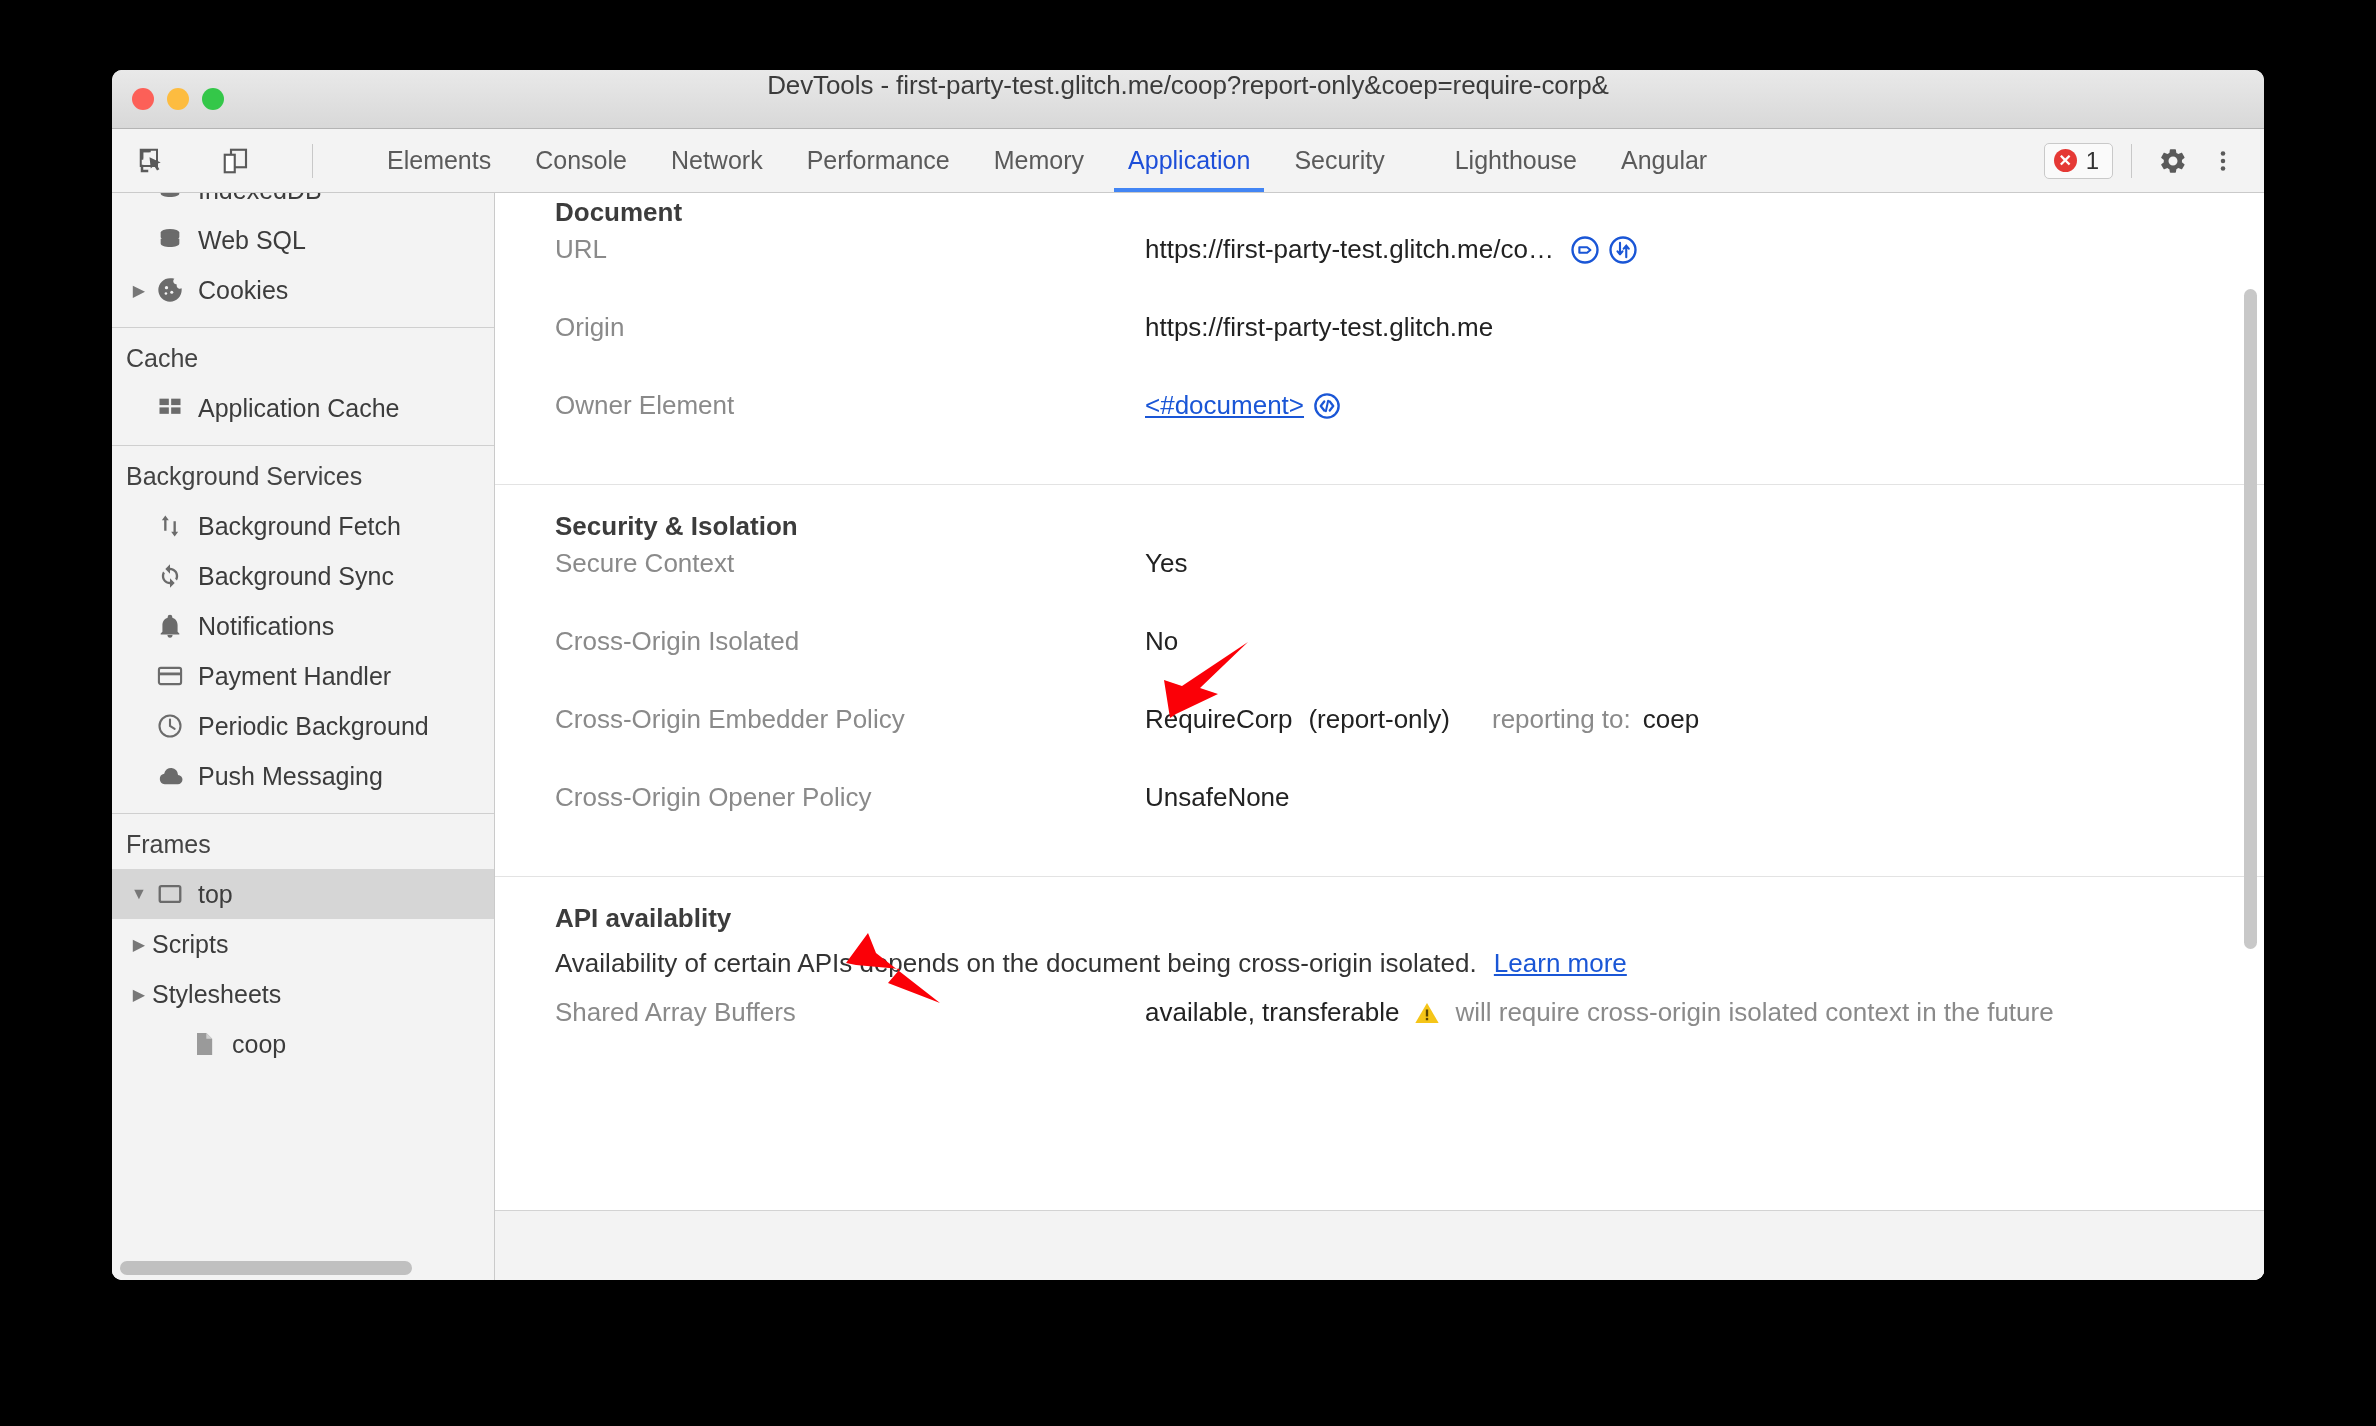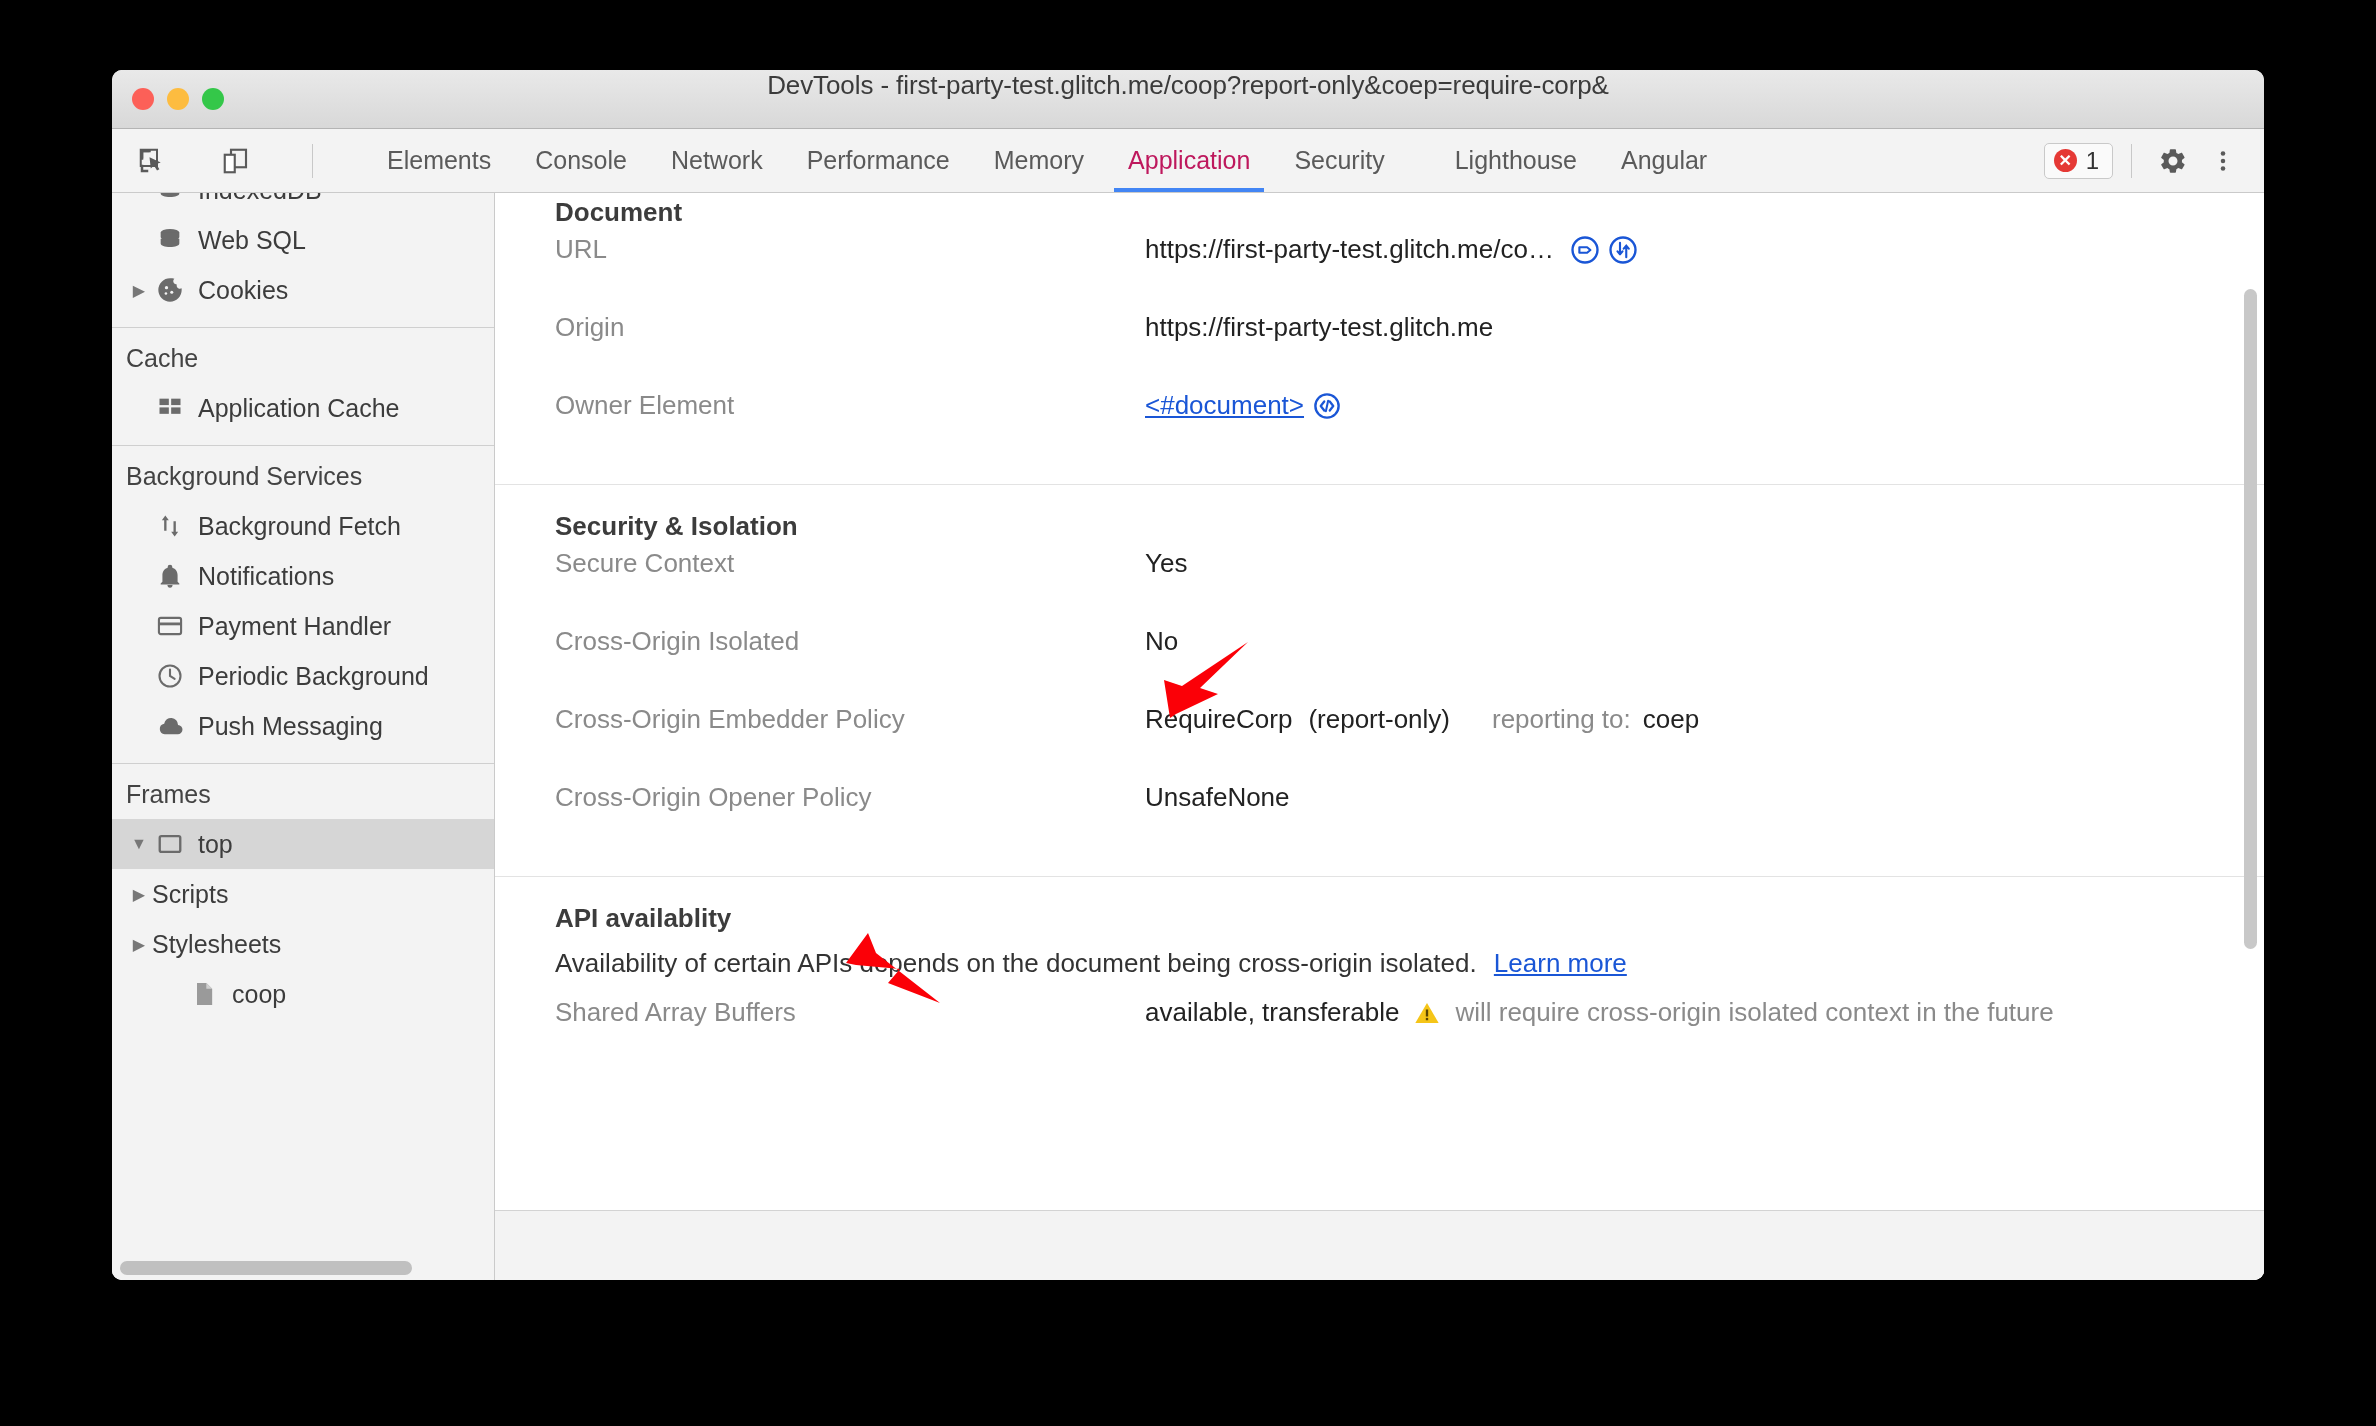--- a/index.html
+++ b/index.html
@@ -88,21 +88,21 @@
   }
   .tab {
     display: flex;
     align-items: center;
     padding: 0 22px;
     font-size: 25px;
     color: #5a5a5a;
     position: relative;
     white-space: nowrap;
   }
-  .tab.active { color: #be185d; justify-content: center; }
+  .tab.active { color: #1d4ed8; justify-content: center; }
   .tab.active::after {
     content: "";
     position: absolute;
     left: 8px; right: 8px; bottom: 0;
     height: 4px;
     background: #4285f4;
   }
   .tab.gap-left { margin-left: 26px; }
   .right-tools {
     margin-left: auto;
@@ -434,20 +434,28 @@
             <span class="sb-ico">
               <svg width="28" height="28" viewBox="0 0 24 24">
                   <path d="M8 3l3 4H9v9H7V7H5zM16 21l-3-4h2V8h2v9h2z" fill="#6b6b6b"></path>
                 </svg>
             </span>
             <span>Background Fetch</span>
           </div>
           <div class="sb-item">
             <span class="sb-ico">
               <svg width="28" height="28" viewBox="0 0 24 24">
+                  <path d="M12 5V2L8 6l4 4V7c3 0 5 2.2 5 5 0 .9-.2 1.7-.6 2.4l1.5 1.5c.7-1.1 1.1-2.5 1.1-3.9 0-3.9-3.1-7-7-7zm0 12c-3 0-5-2.2-5-5 0-.9.2-1.7.6-2.4L6.1 8.1C5.4 9.2 5 10.6 5 12c0 3.9 3.1 7 7 7v3l4-4-4-4v3z" fill="#6b6b6b"></path>
+                </svg>
+            </span>
+            <span>Background Sync</span>
+          </div>
+          <div class="sb-item">
+            <span class="sb-ico">
+              <svg width="28" height="28" viewBox="0 0 24 24">
                   <path d="M12 22a2.2 2.2 0 0 0 2.2-2.2H9.8A2.2 2.2 0 0 0 12 22zm6.5-5v-5.6c0-3.1-1.7-5.7-4.5-6.4v-.7a2 2 0 1 0-4 0V5c-2.8.7-4.5 3.3-4.5 6.4V17l-1.5 1.5v.8h16v-.8L18.5 17z" fill="#6b6b6b"></path>
                 </svg>
             </span>
             <span>Notifications</span>
           </div>
           <div class="sb-item">
             <span class="sb-ico">
               <svg width="28" height="28" viewBox="0 0 24 24">
                   <rect x="2.5" y="5" width="19" height="14" rx="1.6" fill="none" stroke="#6b6b6b" stroke-width="1.8"></rect>
                   <rect x="2.5" y="9" width="19" height="2.4" fill="#6b6b6b"></rect>

